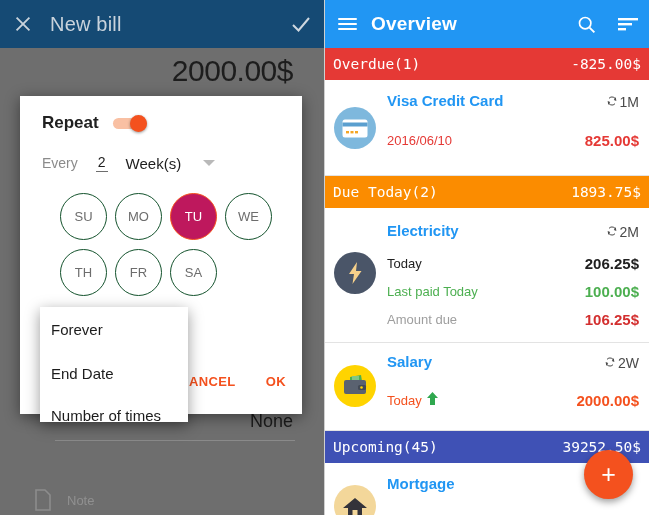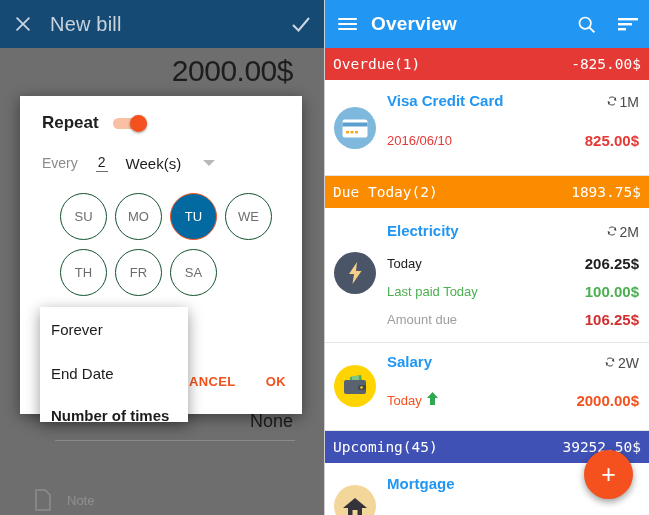--- a/index.html
+++ b/index.html
@@ -103,41 +103,41 @@
     position:absolute;left:40px;top:97px;width:220px;
   }
   .days-row{display:flex;gap:8px;margin-bottom:9px;}
   .day{
     width:45px;height:45px;border-radius:50%;
     border:1px solid #14532d;background:#fff;
     display:flex;align-items:center;justify-content:center;
     font-size:13px;color:#6d6d6d;
   }
   .day.sel{
-    background:#0369a1;border-color:#f4511e;color:#fff;text-align:center;
+    background:#be185d;border-color:#f4511e;color:#fff;text-align:center;
   }
 
   .dialog-actions{
     position:absolute;right:16px;top:278px;display:flex;gap:30px;
   }
   .dlg-btn{
     font-size:13px;font-weight:bold;color:#f4511e;letter-spacing:.4px;
   }
 
   
   .popup-menu{
     position:absolute;left:40px;top:307px;width:148px;height:115px;
     background:#ffffff;box-shadow:0 4px 14px rgba(0,0,0,.40);
   }
   .popup-item{
     position:absolute;left:11px;font-size:15px;color:#1c1c1c;white-space:nowrap;
   }
   .popup-item.i0{top:14px;}
   .popup-item.i1{top:58px;}
-  .popup-item.i2{top:100px;font-weight:bold;}
+  .popup-item.i2{top:100px;}
 
   
   .right-pane{
     position:absolute;left:325px;top:0;width:324px;height:515px;
     background:#ffffff;overflow:hidden;
   }
   .ov-appbar{
     position:absolute;left:0;top:0;width:324px;height:48px;
     background:#2196f3;display:flex;align-items:center;
   }

